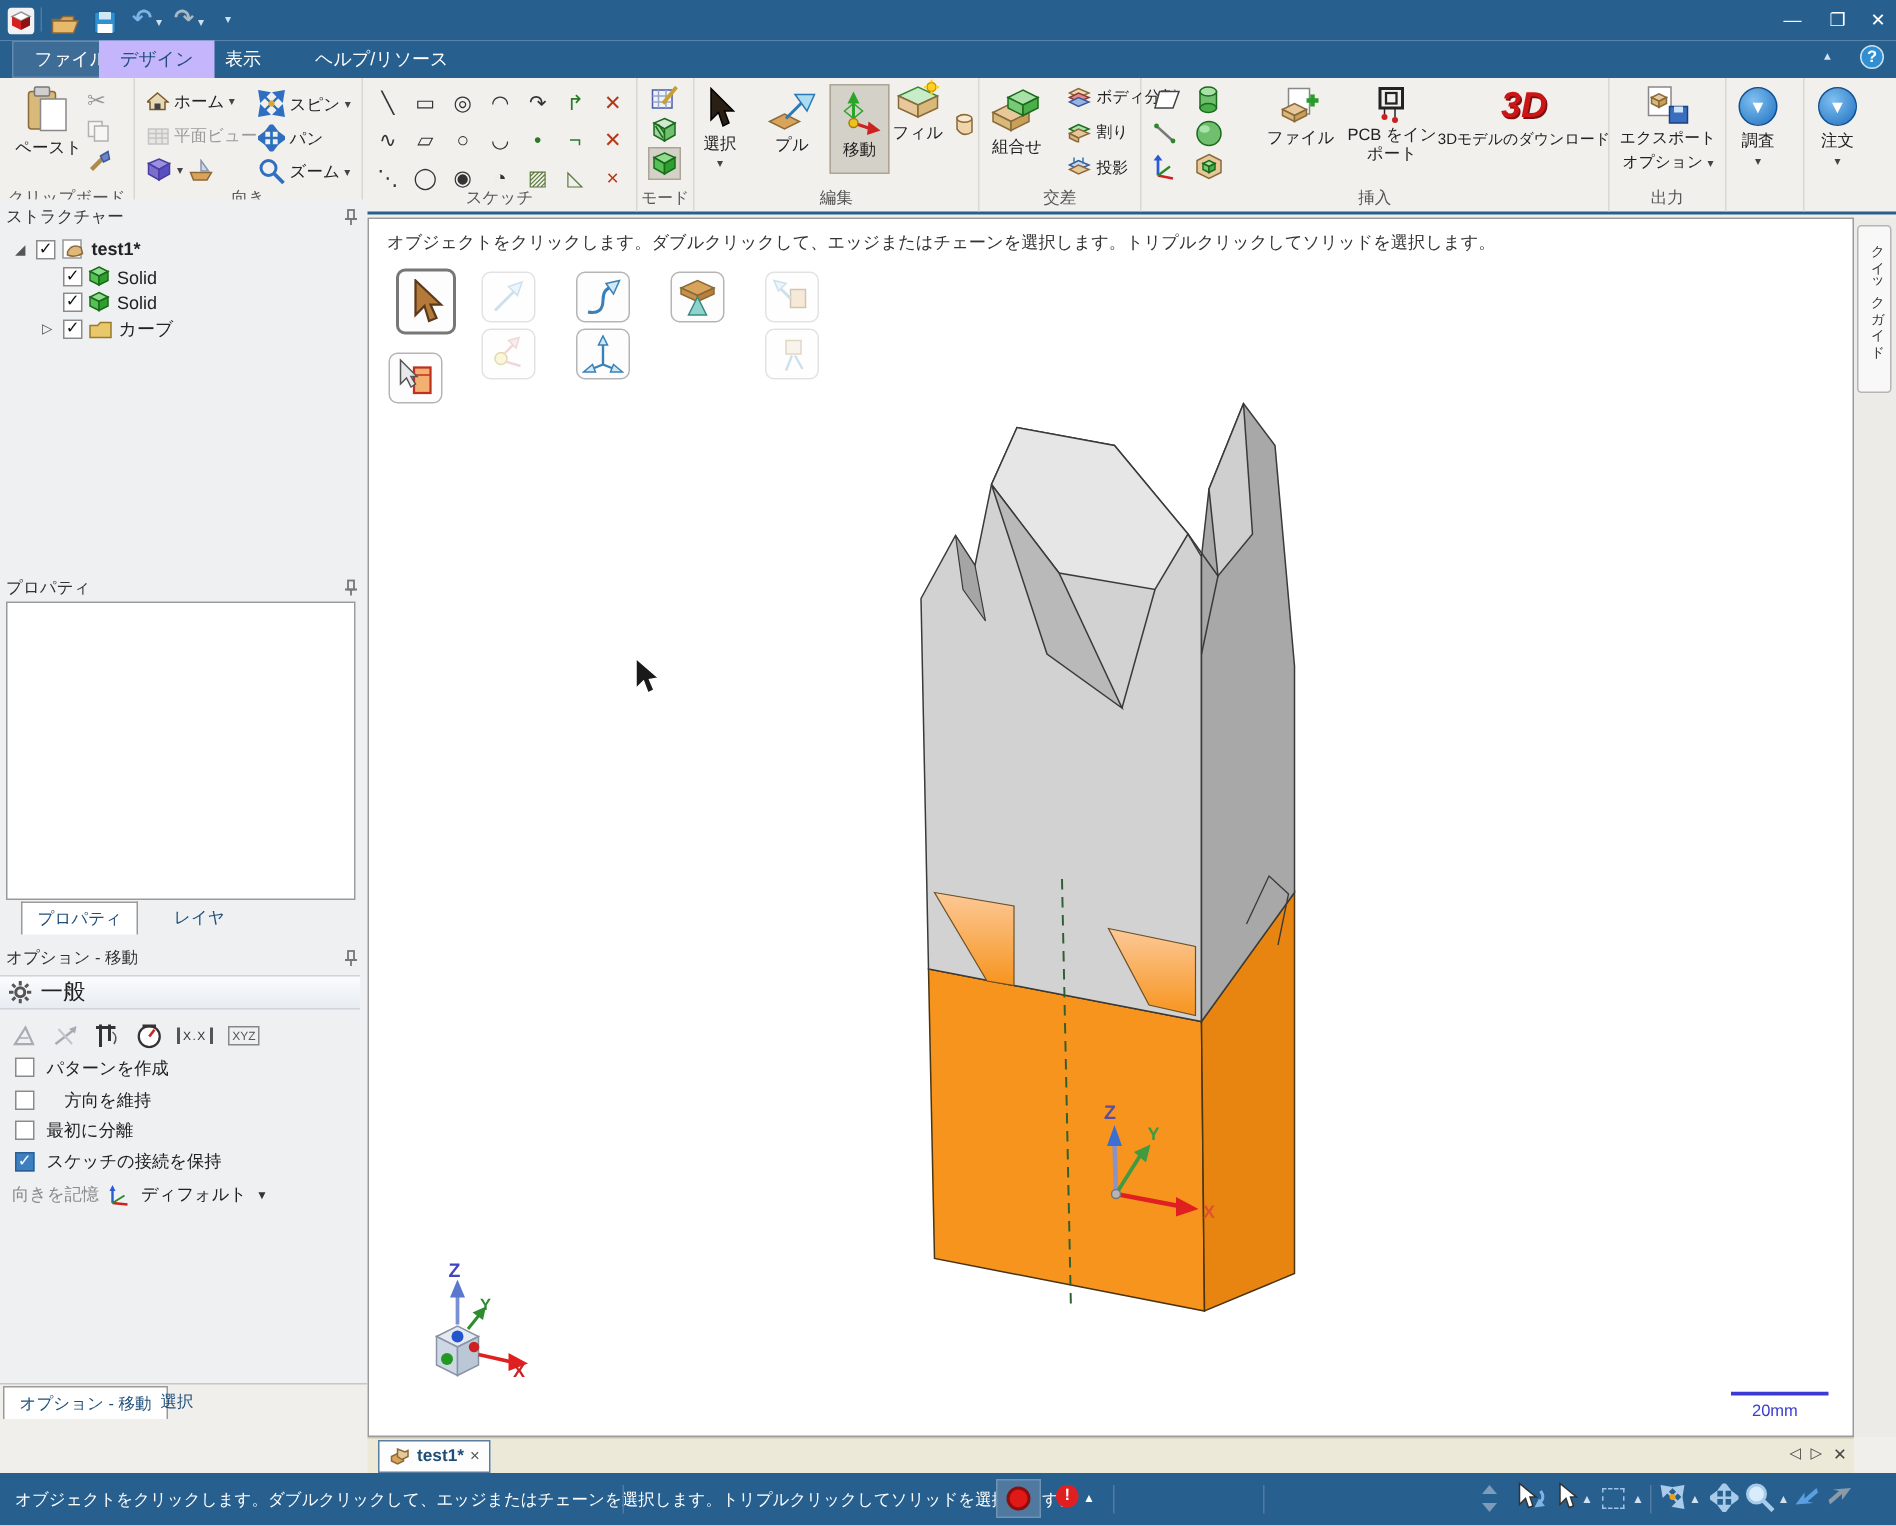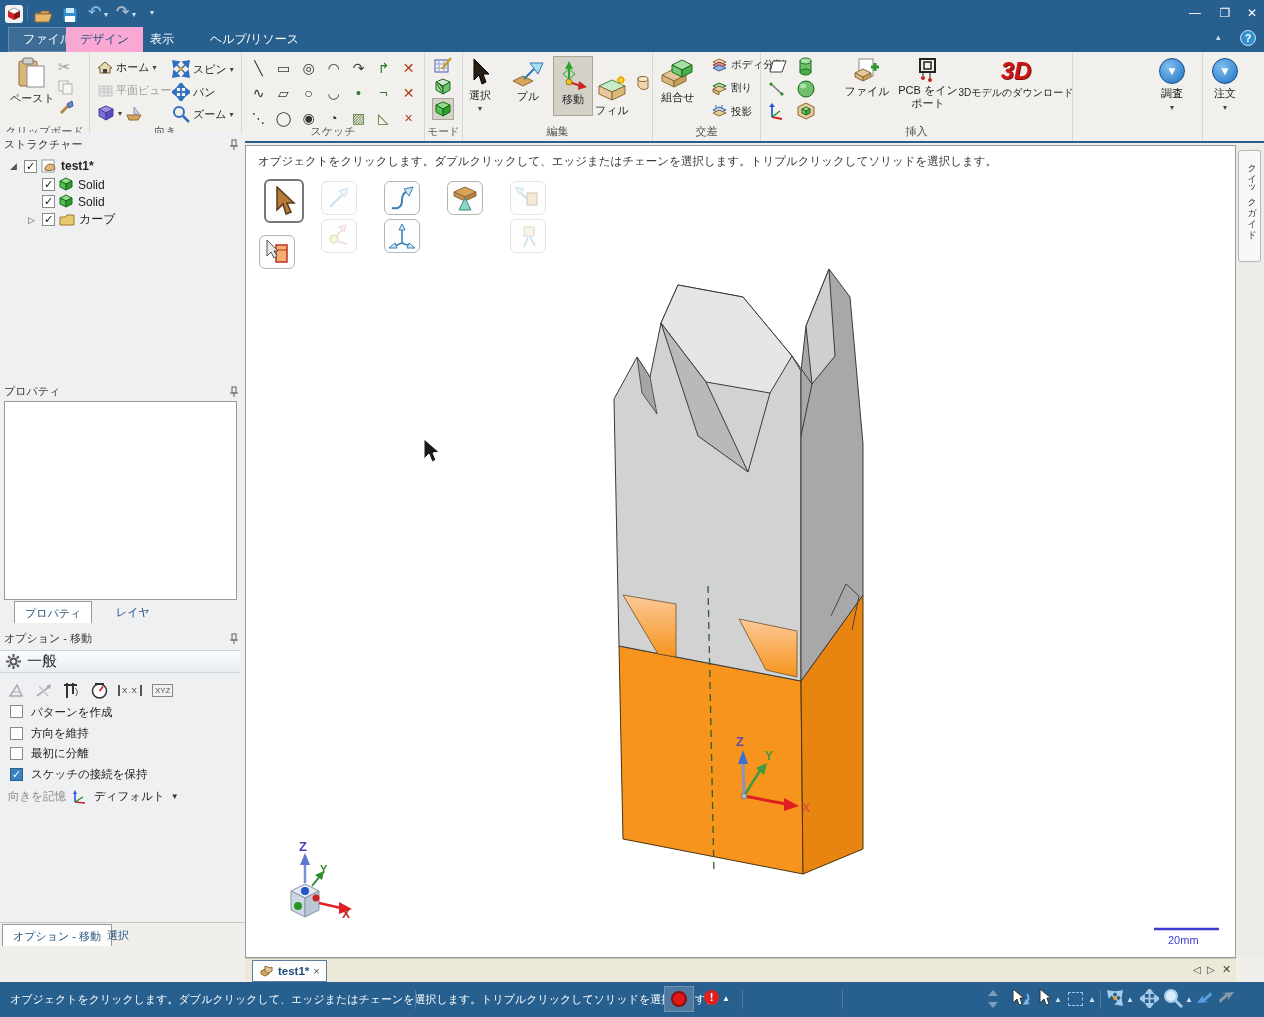--- a/index.html
+++ b/index.html
@@ -10,21 +10,21 @@
     font-size:12px; color:#222;
   }
   .abs { position:absolute; }
 
   
   #titlebar { left:0; top:0; width:1264px; height:27px; background:#27608f; color:#fff; }
   #tabrow   { left:0; top:27px; width:1264px; height:25px; background:#27608f; }
   .qbtn { display:inline-flex; align-items:center; justify-content:center; height:20px; }
   .wctl { width:30px; height:22px; text-align:center; line-height:22px; color:#fff; font-size:12px; }
   .menu-tab { height:25px; line-height:25px; padding:0 14px; color:#fff; font-size:12px; display:inline-block; }
-  .menu-tab.active { background:#f9a8d4; color:#1f4e79; }
+  .menu-tab.active { background:#c4b5fd; color:#1f4e79; }
   .menu-tab.file { background:#3d6c97; border:1px solid #6389ab; line-height:23px; }
 
   
   #ribbon { left:0; top:52px; width:1264px; height:91px; background:#f1f0ed; border-bottom:2px solid #27608f; }
   .rgroup { position:absolute; top:0; height:89px; border-right:1px solid #d9d7d2; }
   .gcaption { position:absolute; bottom:2px; left:0; width:100%; text-align:center; font-size:11px; color:#555; white-space:nowrap; }
   .bigbtn { position:absolute; display:flex; flex-direction:column; align-items:center; font-size:11px; color:#222; text-align:center; }
   .bigbtn .lbl { margin-top:2px; white-space:nowrap; }
   .selbg { background:#d4d1c8; border:1px solid #aca494; }
   .smallrow { position:absolute; font-size:11px; color:#222; display:flex; align-items:center; gap:3px; white-space:nowrap; }
@@ -267,21 +267,21 @@
       <svg width="30" height="30">
           <line x1="11" y1="22" x2="11" y2="7" stroke="#2aa52a" stroke-width="2"></line>
           <polygon points="7,9 15,9 11,1" fill="#2aa52a"></polygon>
           <polygon points="5,14 11,9 17,14 11,19" fill="none" stroke="#2aa52a"></polygon>
           <line x1="11" y1="22" x2="23" y2="26" stroke="#cc2222" stroke-width="2"></line>
           <polygon points="21,21 29,27 20,30" fill="#cc2222"></polygon>
           <circle cx="11" cy="22" r="3" fill="#f0c020" stroke="#a08010"></circle>
         </svg>
       <span class="lbl">移動</span>
     </div>
-    <div class="bigbtn" style="left:132px;top:23px">
+    <div class="bigbtn" style="left:132px;top:1px">
       <svg width="32" height="26">
           <polygon points="3,11 16,5 29,11 16,17" fill="#c8ecc8" stroke="#3a8a3a"></polygon>
           <polygon points="3,11 3,19 16,25 16,17" fill="#e8c89a" stroke="#8a6a3a"></polygon>
           <polygon points="29,11 29,19 16,25 16,17" fill="#d9b97a" stroke="#8a6a3a"></polygon>
           <circle cx="25" cy="5" r="3" fill="#ffd020" stroke="#d09000"></circle>
           <g stroke="#ffd020" stroke-width="1.5">
             <line x1="25" y1="0" x2="25" y2="2"></line>
             <line x1="25" y1="8" x2="25" y2="10"></line>
             <line x1="20" y1="5" x2="22" y2="5"></line>
             <line x1="28" y1="5" x2="30" y2="5"></line>
@@ -402,20 +402,35 @@
         </svg>
       <span class="lbl" style="white-space:normal;width:60px;line-height:1.15">PCB をインポート</span>
     </div>
     <div class="bigbtn" style="left:200px;top:6px;width:110px">
       <span style="font-size:24px;font-weight:bold;font-style:italic;color:#cc1616;text-shadow:1px 1px 0 #801010;line-height:26px">3D</span>
       <span class="lbl" style="font-size:10px">3Dモデルのダウンロード</span>
     </div>
     <div class="gcaption">挿入</div>
   </div>
 
+  <div class="rgroup" style="left:1073px;width:78px">
+    <div class="bigbtn" style="left:12px;top:5px;width:54px">
+      <svg width="28" height="26">
+          <rect x="1" y="1" width="15" height="19" fill="#fff" stroke="#888"></rect>
+          <polygon points="3,8 8,5.5 13,8 8,10.5" fill="#e8c89a" stroke="#8a6a3a"></polygon>
+          <polygon points="3,8 3,12 8,14.5 8,10.5" fill="#d9b97a" stroke="#8a6a3a"></polygon>
+          <polygon points="13,8 13,12 8,14.5 8,10.5" fill="#c8a05a" stroke="#8a6a3a"></polygon>
+          <rect x="15" y="14" width="12" height="11" fill="#3a6fc0" stroke="#1a3f80"></rect>
+          <rect x="18" y="14" width="6" height="4" fill="#cfe4f8"></rect>
+        </svg>
+      <span class="lbl" style="font-size:10.5px">エクスポート</span>
+      <span class="lbl nw" style="font-size:10.5px"><span>オプション</span> <span class="dd">▾</span></span>
+    </div>
+    <div class="gcaption">出力</div>
+  </div>
 
   <div class="rgroup" style="left:1151px;width:52px">
     <div class="bigbtn" style="left:8px;top:6px">
       <span style="width:26px;height:26px;border-radius:13px;background:radial-gradient(circle at 9px 8px,#7fc0f0,#1f6fc0);border:1px solid #0f4f90;color:#fff;display:flex;align-items:center;justify-content:center;font-size:12px">▼</span>
       <span class="lbl">調査</span>
       <span class="dd" style="margin-top:2px">▾</span>
     </div>
   </div>
 
   <div class="rgroup" style="left:1203px;width:55px;border-right:none">
@@ -557,21 +572,21 @@
     <span style="font-size:8px;border-left:2px solid #555;border-right:2px solid #555;padding:1px 2px;color:#333;letter-spacing:1px">X.X</span>
     <span style="font-size:8px;border:1px solid #888;padding:1px 2px;color:#555">XYZ</span>
   </div>
   <div class="abs" style="left:10px;top:572px">
     <span style="display:flex;align-items:flex-start;gap:8px">
         <span class="cbx"></span>
         <span style="font-size:11.5px">パターンを作成</span>
       </span>
   </div>
   <div class="abs" style="left:10px;top:593px">
-    <span style="display:flex;align-items:center;gap:8px">
+    <span style="display:flex;align-items:center;gap:20px">
         <span class="cbx"></span>
         <span style="font-size:11.5px">方向を維持</span>
       </span>
   </div>
   <div class="abs" style="left:10px;top:613px">
     <span style="display:flex;align-items:center;gap:8px">
         <span class="cbx"></span>
         <span style="font-size:11.5px">最初に分離</span>
       </span>
   </div>

